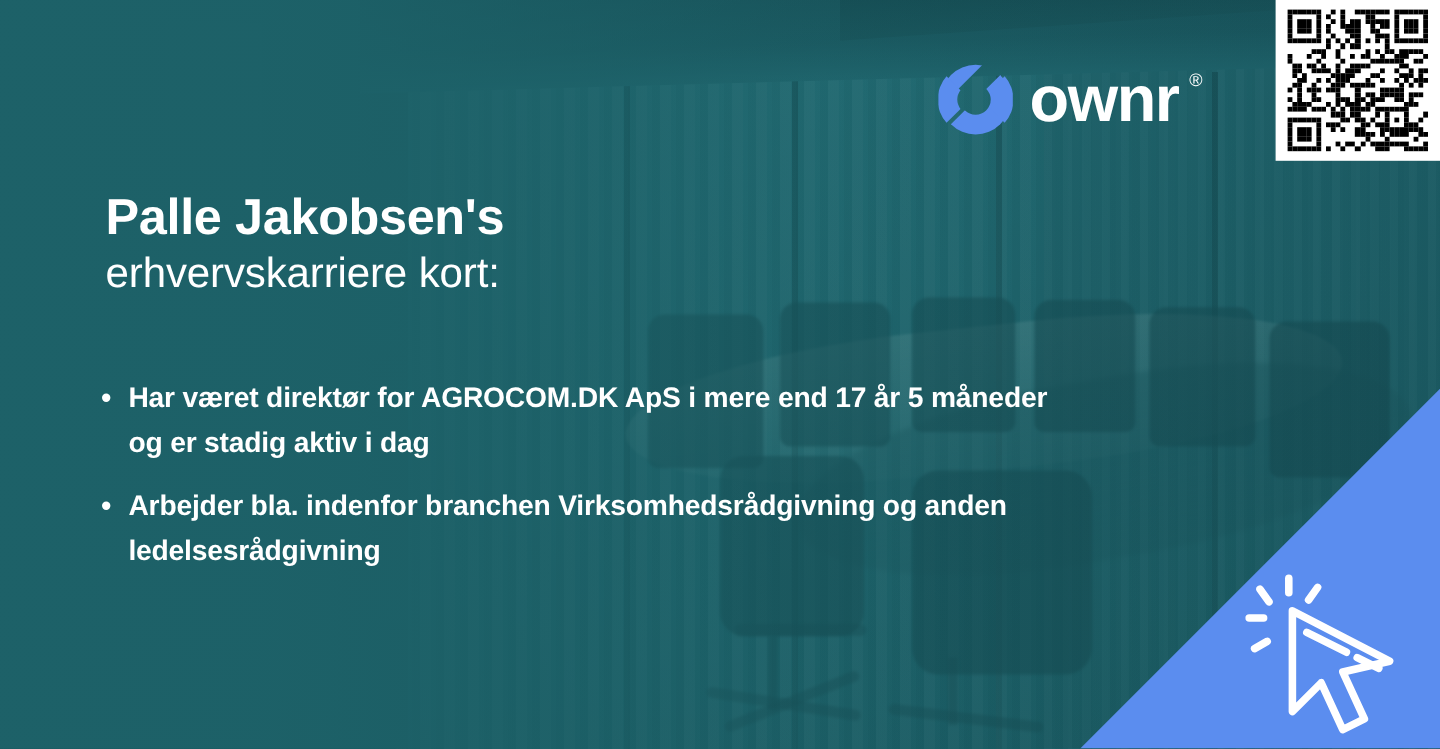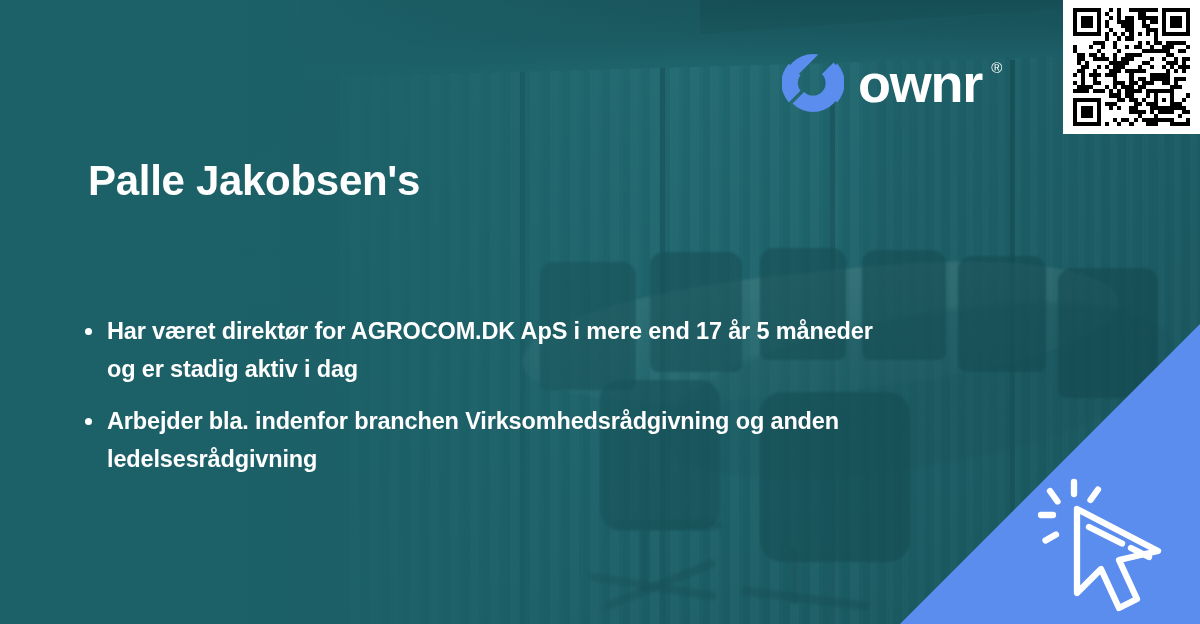--- a/index.html
+++ b/index.html
@@ -338,20 +338,21 @@
 
     <div class="bg-dim"></div>
     <div class="bg-left-fade"></div>
   </div>
 
   <div class="content">
 
 
     <div class="headline">
       <div class="headline-1">Palle Jakobsen's</div>
+      <div class="headline-2">erhvervskarriere kort:</div>
     </div>
 
     <ul class="bullets">
       <li class="bullet">Har været direktør for AGROCOM.DK ApS i mere end 17 år 5 måneder og er stadig aktiv i dag</li>
       <li class="bullet">Arbejder bla. indenfor branchen Virksomhedsrådgivning og anden ledelsesrådgivning</li>
     </ul>
 
     <div class="logo">
       <svg class="logo-mark" viewBox="0 0 64 64">
         <defs>

